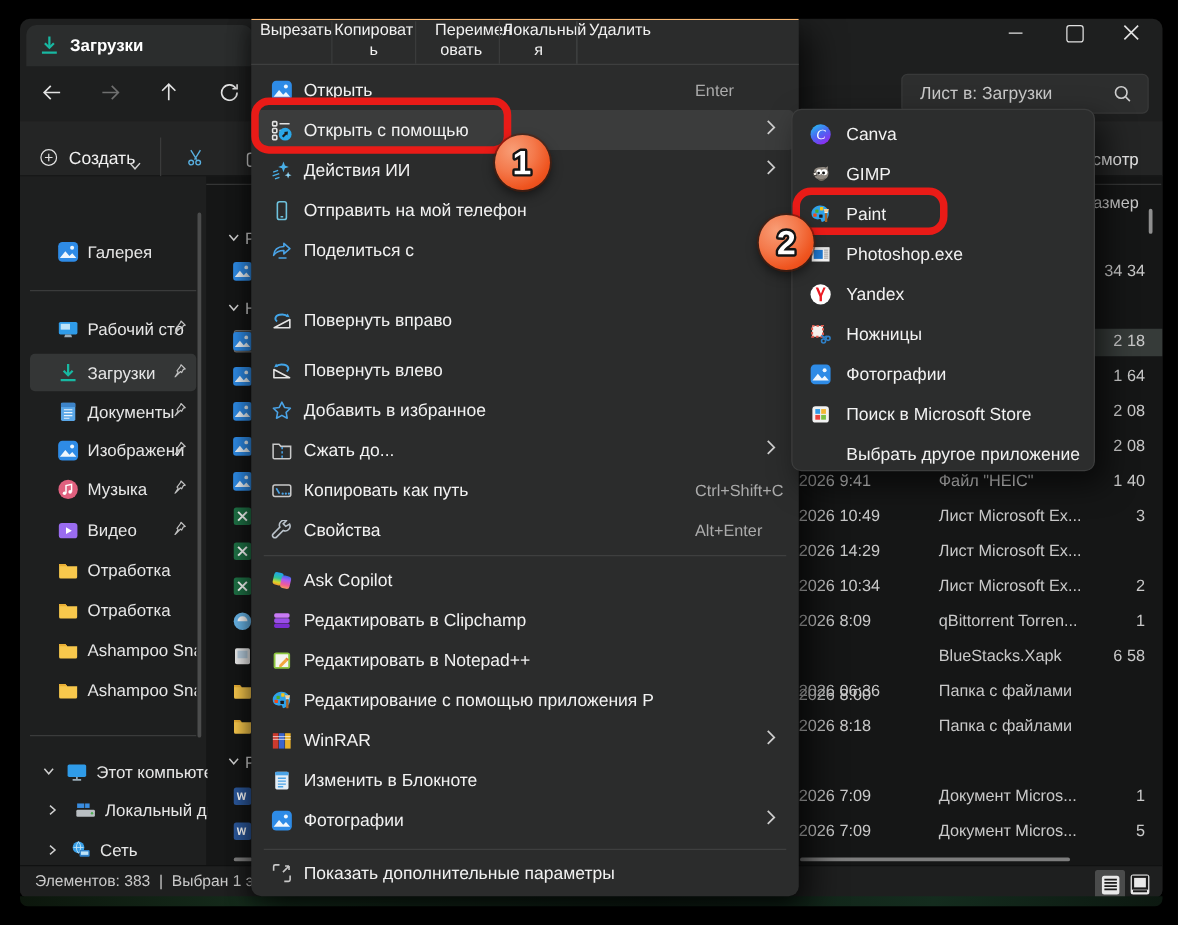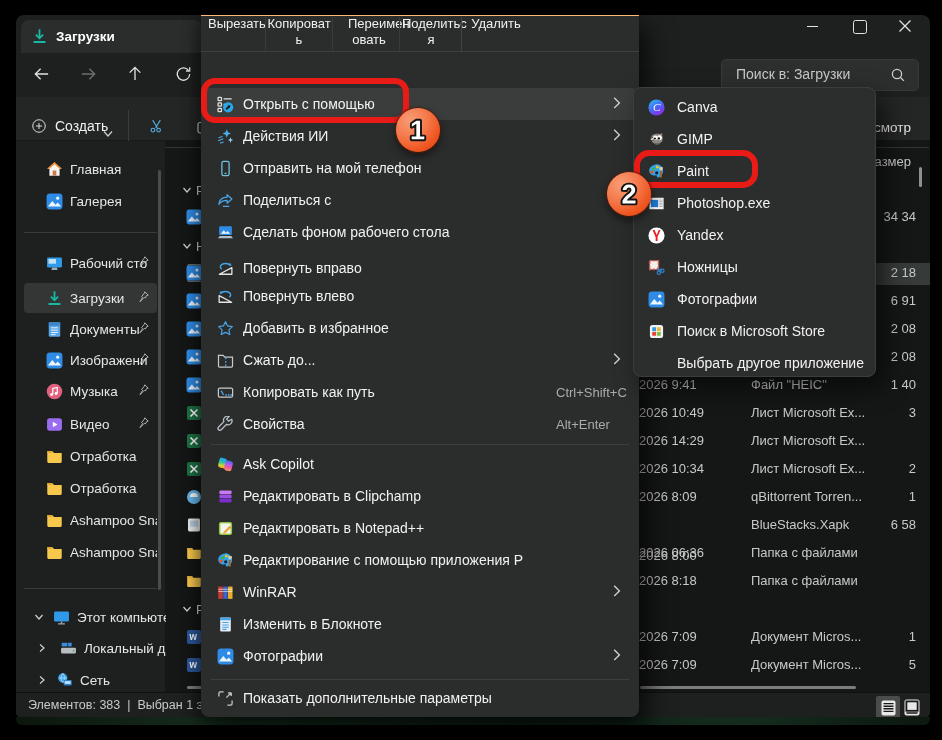--- a/index.html
+++ b/index.html
@@ -70,21 +70,21 @@
         </svg></div>
     <div class="abs" style="left:112px;top:51px;"><svg width="14" height="15" viewBox="0 0 15 17">
           <path d="M7.5 16V1.5M1.5 7.5l6-6 6 6" stroke="#e2e2e2" stroke-width="1.5" fill="none"></path>
         </svg></div>
     <div class="abs" style="left:160px;top:51px;"><svg width="15" height="15" viewBox="0 0 17 17">
           <path d="M14.5 5.5A7 7 0 1 0 15.5 9" stroke="#e2e2e2" stroke-width="1.5" fill="none"></path>
           <path d="M15.5 1.5v4.2h-4.2" fill="none" stroke="#e2e2e2" stroke-width="1.5"></path>
         </svg></div>
 
     <div class="abs" style="left:705px;top:44px;width:198px;height:32px;background:#2d2e2e;border:1px solid #383939;border-radius:5px;box-sizing:border-box;">
-      <div class="abs" style="left:14px;top:6px;color:#c9c9c9;font-size:14px;">Поиск в: Загрузки</div>
+      <div class="abs" style="left:14px;top:6px;color:#c9c9c9;font-size:14px;">Лист в: Загрузки</div>
       <div class="abs" style="right:13px;top:8px;"><svg width="14" height="14" viewBox="0 0 14 14">
             <circle cx="6" cy="6" r="4.6" stroke="#cdcdcd" stroke-width="1.3" fill="none"></circle>
             <path d="M9.5 9.5l3.4 3.4" stroke="#cdcdcd" stroke-width="1.3"></path>
           </svg></div>
     </div>
 
     <div class="abs" id="toolbar"></div>
     <div class="abs" style="left:16px;top:104px;"><svg width="14" height="14" viewBox="0 0 17 17">
           <circle cx="8.5" cy="8.5" r="7.6" stroke="#e0e0e0" stroke-width="1.2" fill="none"></circle>
           <path d="M8.5 4.8v7.4M4.8 8.5h7.4" stroke="#e0e0e0" stroke-width="1.2"></path>
@@ -99,27 +99,20 @@
           <path d="M4.5 1.5h7a2 2 0 0 1 2 2v7" fill="none" stroke="#d0d0d0" stroke-width="1.2"></path>
         </svg></div>
     <div class="abs" style="left:132px;top:103px;"><svg width="17" height="17" viewBox="0 0 20 20">
           <path d="M14.5 2.5l-5.5 9M5.5 2.5l5.5 9" stroke="#58aede" stroke-width="1.3" fill="none"></path>
           <circle cx="5.8" cy="14.2" r="2.2" stroke="#58aede" stroke-width="1.3" fill="none"></circle>
           <circle cx="12.4" cy="14.2" r="2.2" stroke="#58aede" stroke-width="1.3" fill="none"></circle>
         </svg></div>
 
     <div class="abs" id="content"></div>
     <div class="abs" id="sidebar">
-      <div class="srow" style="top:13px;"><span class="ic">
-        <svg viewBox="0 0 16 16" width="17" height="17">
-              <path d="M8 1.2L1.2 7.4h2v6.4h9.6V7.4h2z" fill="#f5f3ef"></path>
-              <path d="M8 1.2L1.2 7.4h2L8 3l4.8 4.4h2z" fill="#f08a24"></path>
-              <rect x="6.3" y="9" width="3.4" height="4.8" fill="#c9794a"></rect>
-            </svg>
-        </span>Главная</div>
       <div class="srow" style="top:45px;"><span class="ic">
         <svg viewBox="0 0 16 16" width="17" height="17">
               <rect x="0.5" y="0.5" width="15" height="15" rx="3.2" fill="#2e8be6"></rect>
               <path d="M1.8 12.6l4.1-5.1 3.1 3.6 2.1-2.1 3.1 3.6z" fill="#eef6fd"></path>
               <circle cx="11" cy="4.9" r="1.5" fill="#eef6fd"></circle>
             </svg>
         </span>Галерея</div>
       <div class="abs" style="left:8px;top:91px;width:133px;height:1px;background:#3a3b3b;"></div>
       <div class="srow" style="top:107px;"><span class="ic">
         <svg viewBox="0 0 16 16" width="17" height="17">
@@ -311,21 +304,21 @@
             <rect x="1" y="1" width="14" height="14" rx="2" fill="#2b579a"></rect>
             <path d="M3.4 5l1.3 6h1.4l1.1-4.4L8.3 11h1.4l1.3-6h-1.3l-.8 4.2L7.8 5H6.6l-1.1 4.2L4.7 5z" fill="#fff"></path>
           </svg></div>
       <div class="fico" style="top:642px;"><svg viewBox="0 0 16 16" width="16" height="16">
             <rect x="1" y="1" width="14" height="14" rx="2" fill="#2b579a"></rect>
             <path d="M3.4 5l1.3 6h1.4l1.1-4.4L8.3 11h1.4l1.3-6h-1.3l-.8 4.2L7.8 5H6.6l-1.1 4.2L4.7 5z" fill="#fff"></path>
           </svg></div>
 
       <div class="ft" style="right:14px;top:193px;">34 34</div>
       <div class="ft" style="right:14px;top:249px;">2 18</div>
-      <div class="ft" style="right:14px;top:277px;">6 91</div>
+      <div class="ft" style="right:14px;top:277px;">1 64</div>
       <div class="ft" style="right:14px;top:305px;">2 08</div>
       <div class="ft" style="right:14px;top:333px;">2 08</div>
 
       <div class="ft" style="left:623px;top:361px;">2026 9:41</div>
         <div class="ft" style="left:735px;top:361px;">Файл "HEIC"</div>
         <div class="ft" style="right:14px;top:361px;margin-left:33px;">1 40</div>
       <div class="ft" style="left:623px;top:389px;">2026 10:49</div>
         <div class="ft" style="left:735px;top:389px;">Лист Microsoft Ex...</div>
         <div class="ft" style="right:14px;top:389px;">3</div>
       <div class="ft" style="left:623px;top:417px;">2026 14:29</div>
@@ -371,28 +364,35 @@
     </div>
   </div>
   <div class="abs" style="left:16px;top:717px;width:914px;height:8px;background:linear-gradient(90deg,#0c160c,#17301f 25%,#102016 55%,#142c1e 80%,#0c1810);border-radius:0 0 6px 6px;"></div>
 
   <div class="abs" id="cmenu">
     <div class="tbl" style="left:7px;width:53px;">Вырезать</div>
     <div class="tbl" style="left:66px;width:64px;">Копироват
 ь</div>
     <div class="tbl" style="left:133px;width:42px;padding-left:14px;">Переимен
 овать</div>
-    <div class="tbl" style="left:201px;width:58px;">Поделитьс
+    <div class="tbl" style="left:201px;width:58px;">Локальный
 я</div>
     <div class="tbl" style="left:268px;width:54px;">Удалить</div>
     <div class="msep" style="top:35px;left:0;width:438px;"></div>
     <div class="abs" style="left:64px;top:1px;width:1px;height:34px;background:#3a3b3b;"></div>
     <div class="abs" style="left:131px;top:1px;width:1px;height:34px;background:#3a3b3b;"></div>
     <div class="abs" style="left:198px;top:1px;width:1px;height:34px;background:#3a3b3b;"></div>
     <div class="abs" style="left:260px;top:1px;width:1px;height:34px;background:#434444;"></div>
+    <div class="mrow" style="top:40px;"><span class="ic">
+      <svg viewBox="0 0 16 16" width="17" height="17">
+            <rect x="0.5" y="0.5" width="15" height="15" rx="3.2" fill="#2e8be6"></rect>
+            <path d="M1.8 12.6l4.1-5.1 3.1 3.6 2.1-2.1 3.1 3.6z" fill="#eef6fd"></path>
+            <circle cx="11" cy="4.9" r="1.5" fill="#eef6fd"></circle>
+          </svg>
+      </span>Открыть<span class="short">Enter</span></div>
     <div class="mrow" style="top:72px;background:#3b3c3c;border-radius:4px;"><span class="ic">
       <svg viewBox="0 0 16 16" width="17" height="17">
             <g fill="none" stroke="#e2e2e2" stroke-width="1.2">
               <rect x="1" y="1.2" width="3.2" height="3.2" rx=".7"></rect>
               <rect x="1" y="6.4" width="3.2" height="3.2" rx=".7"></rect>
               <rect x="1" y="11.6" width="3.2" height="3.2" rx=".7"></rect>
               <path d="M6.2 2.8h7.6M6.2 8h1.4"></path>
             </g>
             <circle cx="10.5" cy="10.7" r="4.8" fill="#2aa7e8"></circle>
             <path d="M8.6 12.6l3-3" stroke="#1c1c1c" stroke-width="1.7" fill="none"></path>
@@ -415,28 +415,21 @@
             <rect x="4.6" y="1.3" width="6.8" height="13.4" rx="1.6" fill="none" stroke="#6fc3de" stroke-width="1.2"></rect>
             <path d="M7 12.6h2" stroke="#6fc3de" stroke-width="1.1"></path>
           </svg>
       </span>Отправить на мой телефон</div>
     <div class="mrow" style="top:168px;"><span class="ic">
       <svg viewBox="0 0 16 16" width="17" height="17">
             <path d="M9.5 2.5l4.5 4-4.5 4v-2.6C5.5 7.9 3.3 9.3 1.8 11.6c.3-3.8 2.6-6.6 7.7-6.7z" fill="none" stroke="#4aa3e6" stroke-width="1.2" stroke-linejoin="round"></path>
             <path d="M5.5 13.5h6" stroke="#4aa3e6" stroke-width="1.2"></path>
           </svg>
       </span>Поделиться с</div>
-    <div class="mrow" style="top:200px;"><span class="ic">
-      <svg viewBox="0 0 16 16" width="17" height="17">
-            <rect x="2" y="2.2" width="12" height="8.2" rx="1" fill="#2e8be6"></rect>
-            <path d="M3.6 9.2l2.8-3.4 2 2.4 1.5-1.5 2.5 2.5z" fill="#eef6fd"></path>
-            <path d="M.9 13.4h14.2l-1.7-2.1H2.6z" fill="#aebfcc"></path>
-          </svg>
-      </span>Сделать фоном рабочего стола</div>
-    <div class="mrow" style="top:236px;"><span class="ic">
+    <div class="mrow" style="top:224px;"><span class="ic">
       <svg viewBox="0 0 16 16" width="17" height="17">
             <path d="M2.2 13.4L14 7.2v6.2z" fill="none" stroke="#e4e4e4" stroke-width="1.2" stroke-linejoin="round"></path>
             <path d="M4.4 8.6C2.2 7.1 2.9 4.2 6.2 3.6c2.7-.5 5.3.2 6.3 1.5" fill="none" stroke="#42a5e8" stroke-width="1.4"></path>
             <path d="M13.9 5.6l-3-.9 1.5-2z" fill="#42a5e8"></path>
           </svg>
       </span>Повернуть вправо</div>
     <div class="mrow" style="top:264px;"><span class="ic">
       <svg viewBox="0 0 16 16" width="17" height="17">
             <path d="M13.8 13.4L2 7.2v6.2z" fill="none" stroke="#e4e4e4" stroke-width="1.2" stroke-linejoin="round"></path>
             <path d="M11.6 8.6c2.2-1.5 1.5-4.4-1.8-5-2.7-.5-5.3.2-6.3 1.5" fill="none" stroke="#42a5e8" stroke-width="1.4"></path>

